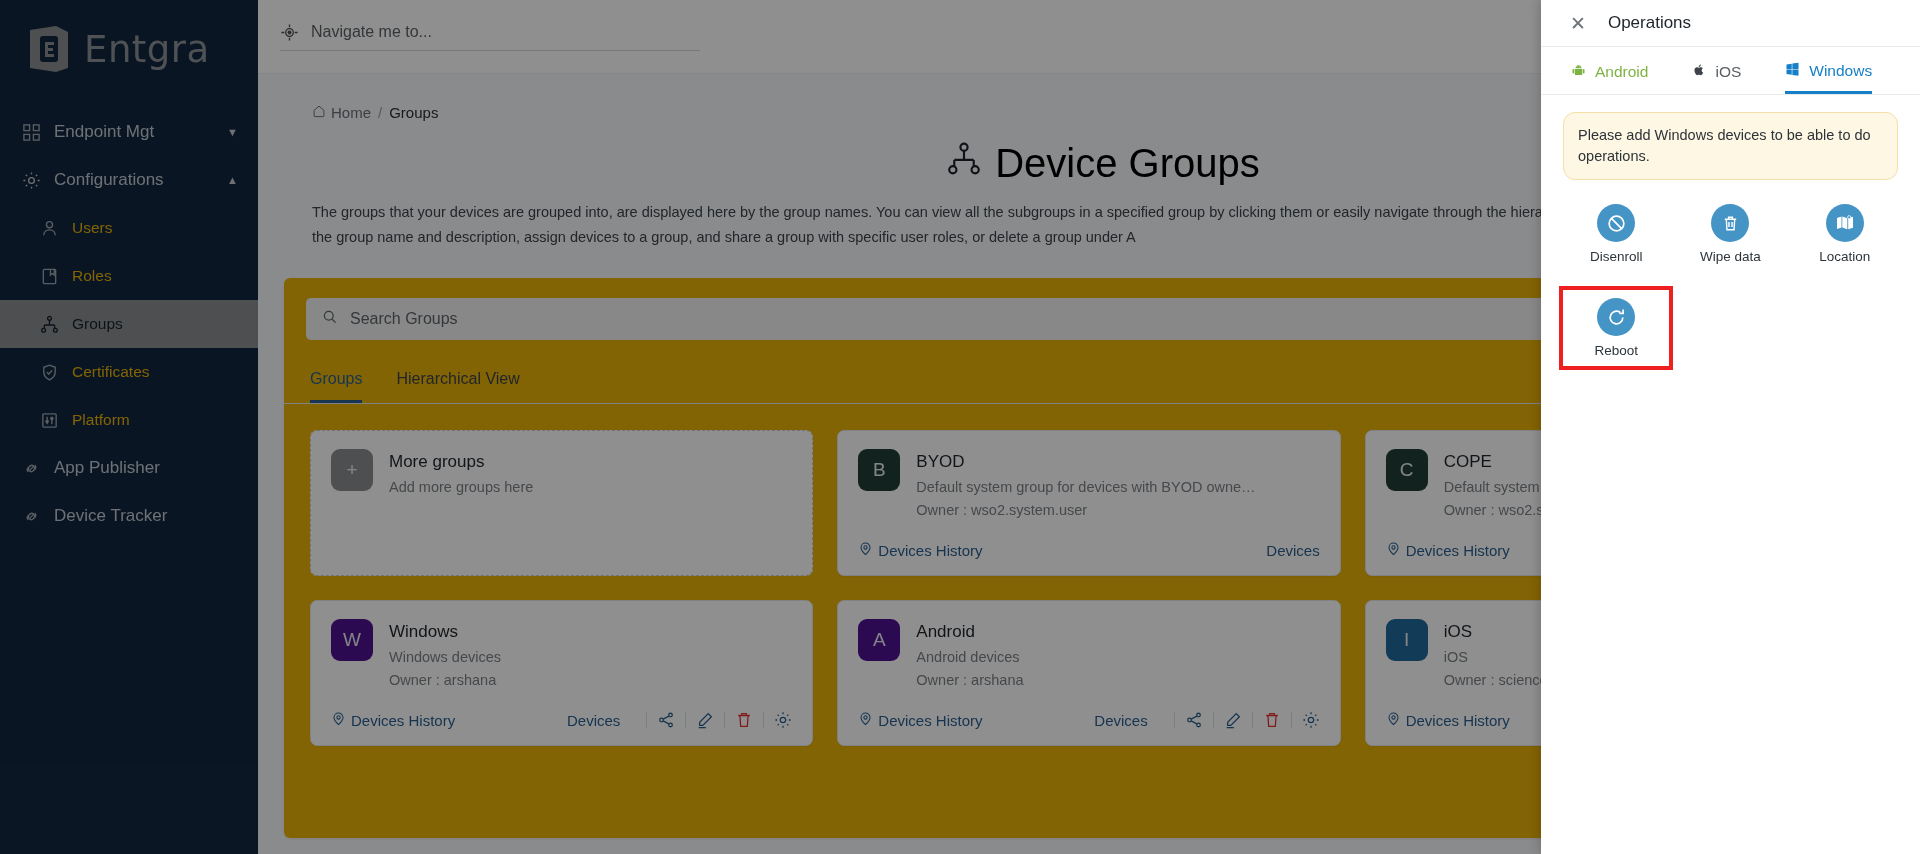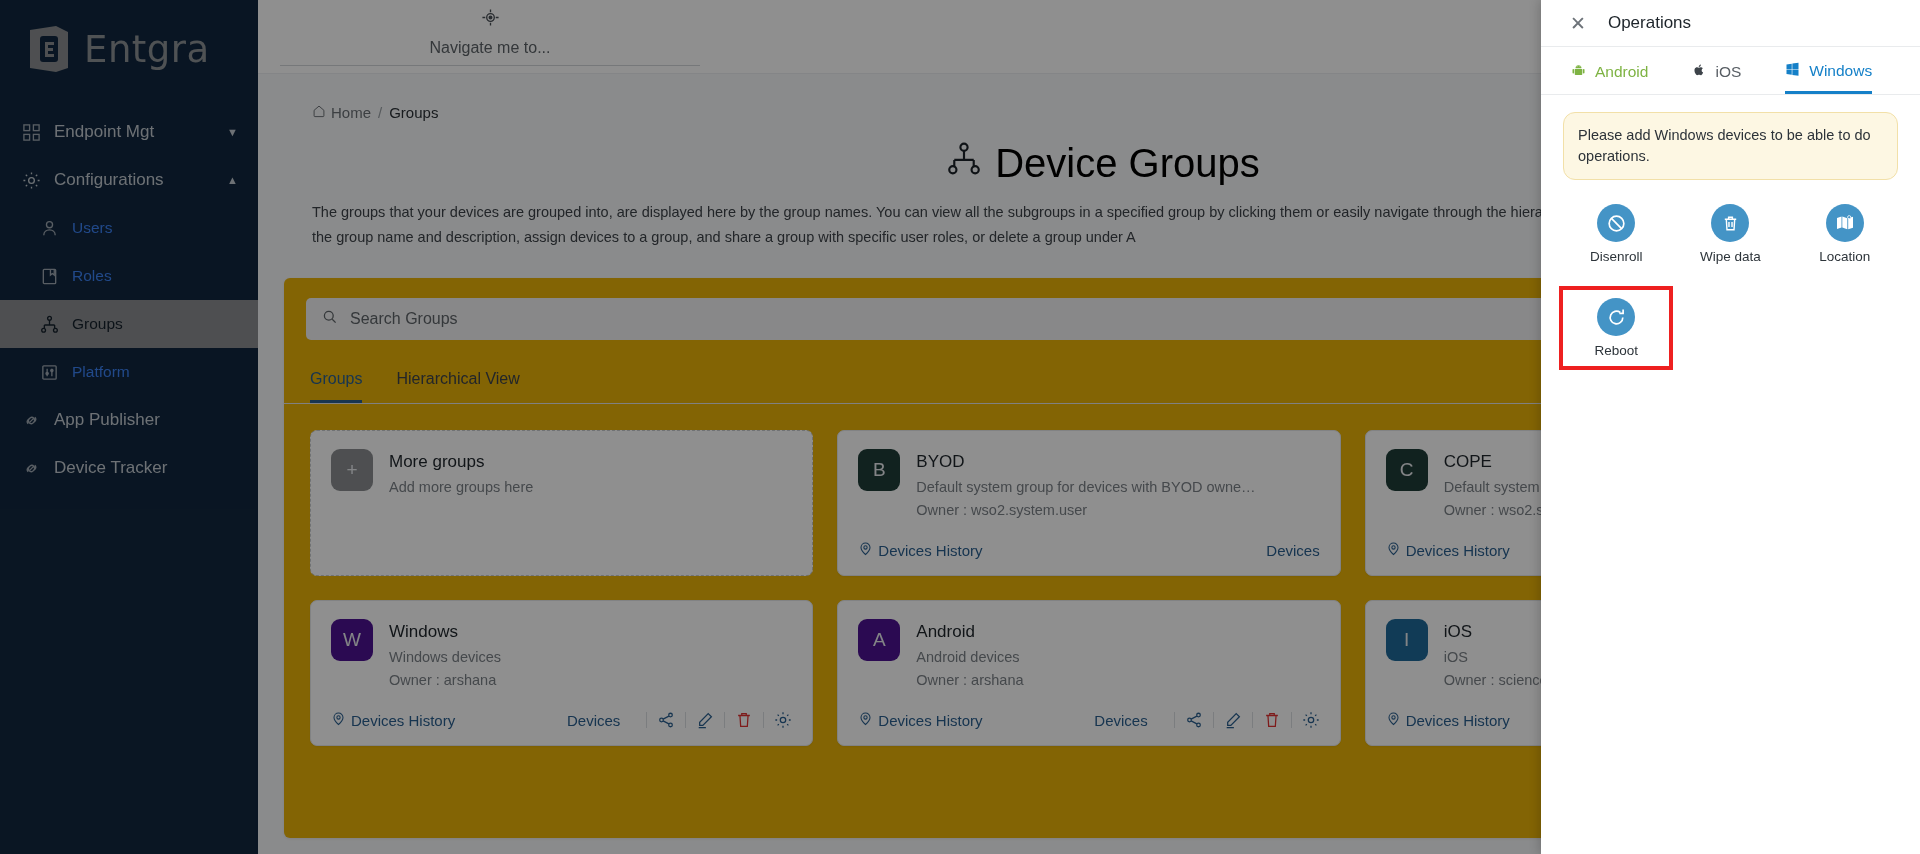--- a/index.html
+++ b/index.html
@@ -24,21 +24,21 @@
   }
   .logo-mark { width: 46px; height: 50px; flex: none; }
   .logo-text {
     color: #8e9296; font-size: 37px; letter-spacing: .5px;
     font-family: "DejaVu Sans", sans-serif; font-weight: 400;
   }
   .nav { margin-top: 10px; }
   .nav-item {
     display: flex; align-items: center;
     height: 48px; padding-left: 22px; gap: 13px;
-    color: #3b82f6; font-size: 16px; cursor: pointer;
+    color: #eab308; font-size: 16px; cursor: pointer;
     position: relative;
   }
   .nav-item.top { color: #c3cad1; font-size: 17px; }
   .nav-item.sub { padding-left: 40px; font-size: 15.5px; }
   .nav-item.active {
     background: #8b8e91; color: #15202b;
   }
   .nav-item .chev { position: absolute; right: 20px; font-size: 11px; }
   .nav-icon { width: 19px; height: 19px; display: inline-flex; align-items: center; justify-content: center; flex: none; }
   .nav-icon svg { width: 100%; height: 100%; }
@@ -50,21 +50,21 @@
     background: #ffffff;
   }
   .topbar {
     height: 74px; background: #ffffff;
     display: flex; align-items: center;
     padding: 0 40px 0 22px;
     border-bottom: 1px solid #eceef0;
   }
   .navsearch {
     display: flex; align-items: center; gap: 12px;
-    width: 420px; border-bottom: 1px solid #d3d6d9; padding-bottom: 8px; flex-direction: column;
+    width: 420px; border-bottom: 1px solid #d3d6d9; padding-bottom: 8px;
   }
   .navsearch .txt { color: #5d6368; font-size: 16px; }
   .spacer { flex: 1; }
   .create-btn {
     background: #1f4c70; color: #e8eaec;
     border: none; border-radius: 7px;
     height: 38px; padding: 0 18px;
     font-size: 16px; font-family: "Liberation Sans", sans-serif;
     display: flex; align-items: center; gap: 14px; cursor: pointer;
   }
@@ -251,20 +251,29 @@
             <svg viewBox="0 0 20 20" fill="none" stroke="#15202b" stroke-width="1.4">
               <circle cx="10" cy="3.5" r="2"></circle>
               <circle cx="3.8" cy="16" r="2"></circle>
               <circle cx="16.2" cy="16" r="2"></circle>
               <path d="M10 5.5v5M10 10.5H4.6M10 10.5h5.4M4.6 10.5V14M15.4 10.5V14"></path>
             </svg>
           </span>
         <span>Groups</span>
       </div>
 
+      <div class="nav-item sub">
+        <span class="nav-icon">
+            <svg viewBox="0 0 20 20" fill="none" stroke="#9fa8b2" stroke-width="1.4">
+              <path d="M10 2.2l6 2.3v5c0 4-2.7 6.7-6 8.3-3.3-1.6-6-4.3-6-8.3v-5z"></path>
+              <path d="M7.2 9.6l2 2 3.6-3.8"></path>
+            </svg>
+          </span>
+        <span>Certificates</span>
+      </div>
 
       <div class="nav-item sub">
         <span class="nav-icon">
             <svg viewBox="0 0 20 20" fill="none" stroke="#9fa8b2" stroke-width="1.4">
               <rect x="3" y="3" width="14" height="14" rx="1"></rect>
               <path d="M7.5 6v8M12.5 6v8"></path>
               <circle cx="7.5" cy="11" r="1.2" fill="#9fa8b2"></circle>
               <circle cx="12.5" cy="8" r="1.2" fill="#9fa8b2"></circle>
             </svg>
           </span>

